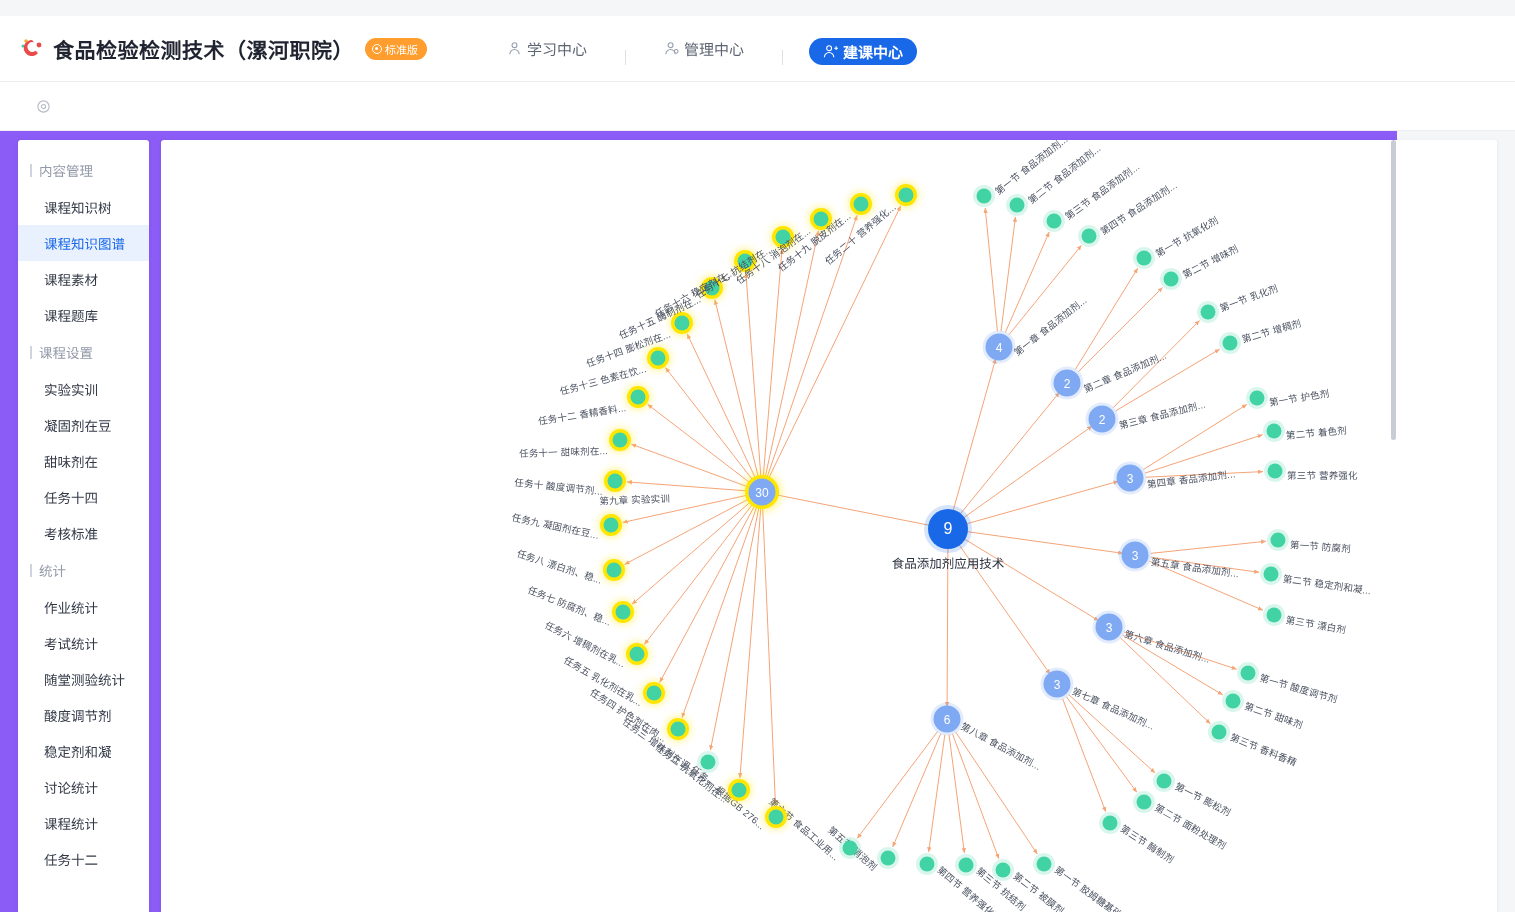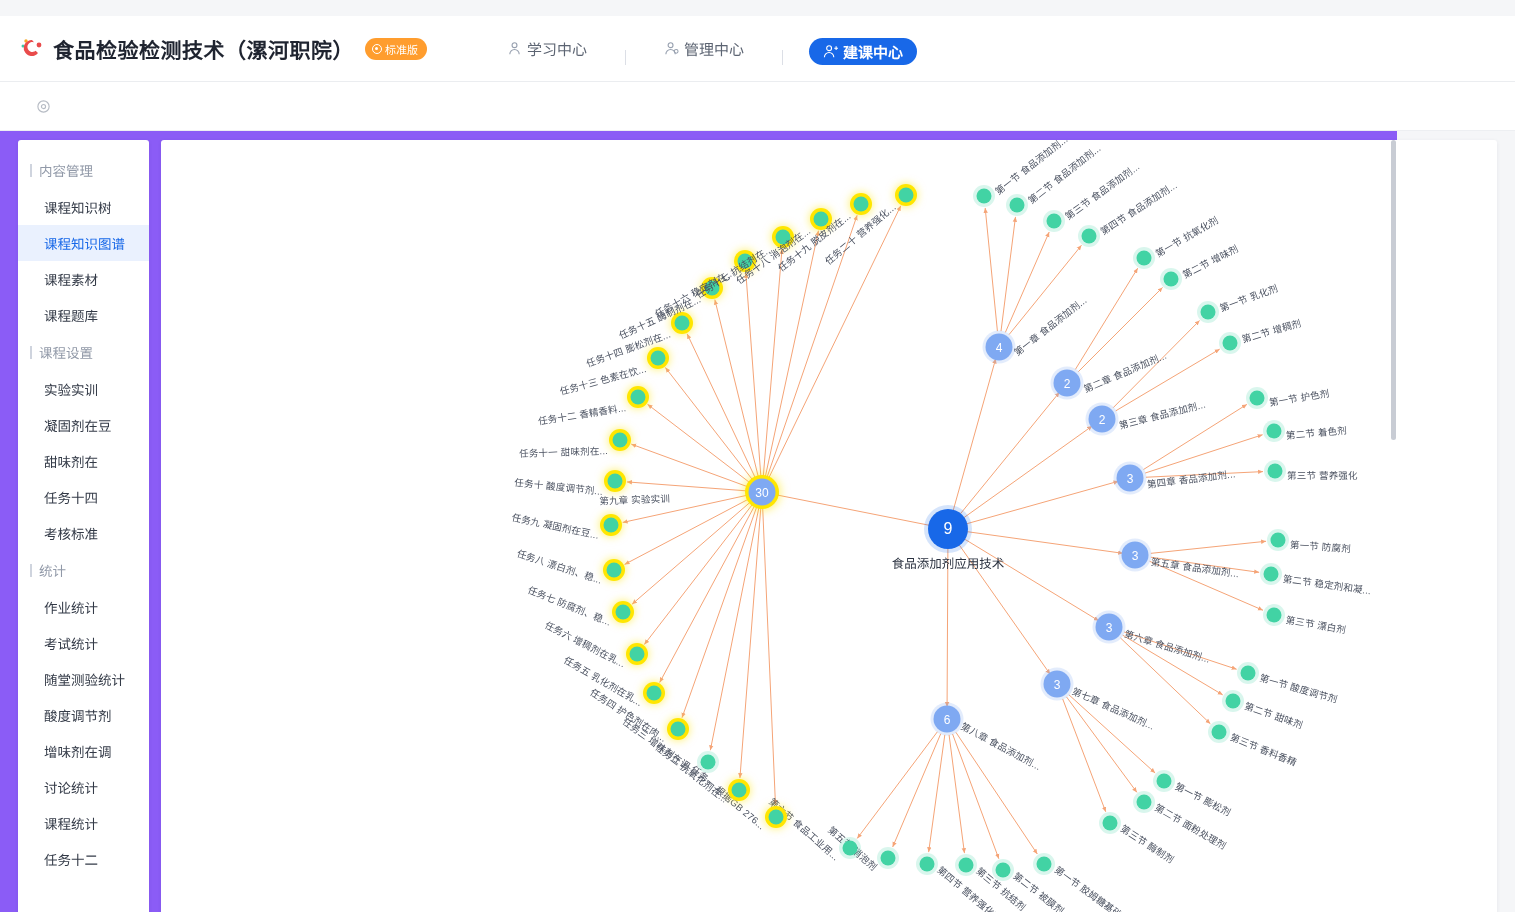--- a/index.html
+++ b/index.html
@@ -209,21 +209,21 @@
       <div class="side-item">任务十四</div>
       <div class="side-item">考核标准</div>
       <div class="side-group">
         <span class="bar"></span>
         <span>统计</span>
       </div>
       <div class="side-item">作业统计</div>
       <div class="side-item">考试统计</div>
       <div class="side-item">随堂测验统计</div>
       <div class="side-item">酸度调节剂</div>
-      <div class="side-item">增味剂在调</div>
+      <div class="side-item">稳定剂和凝</div>
       <div class="side-item">讨论统计</div>
       <div class="side-item">课程统计</div>
       <div class="side-item">任务十二</div>
     </div>
 
   <div class="content">
     <div id="graph">
         <svg width="1336" height="788" style="position: absolute; left: 0px; top: 0px;">
           <defs>
             <marker id="ah" viewBox="0 0 10 10" refX="9" refY="5" markerWidth="5.5" markerHeight="5.5" orient="auto-start-reverse">

